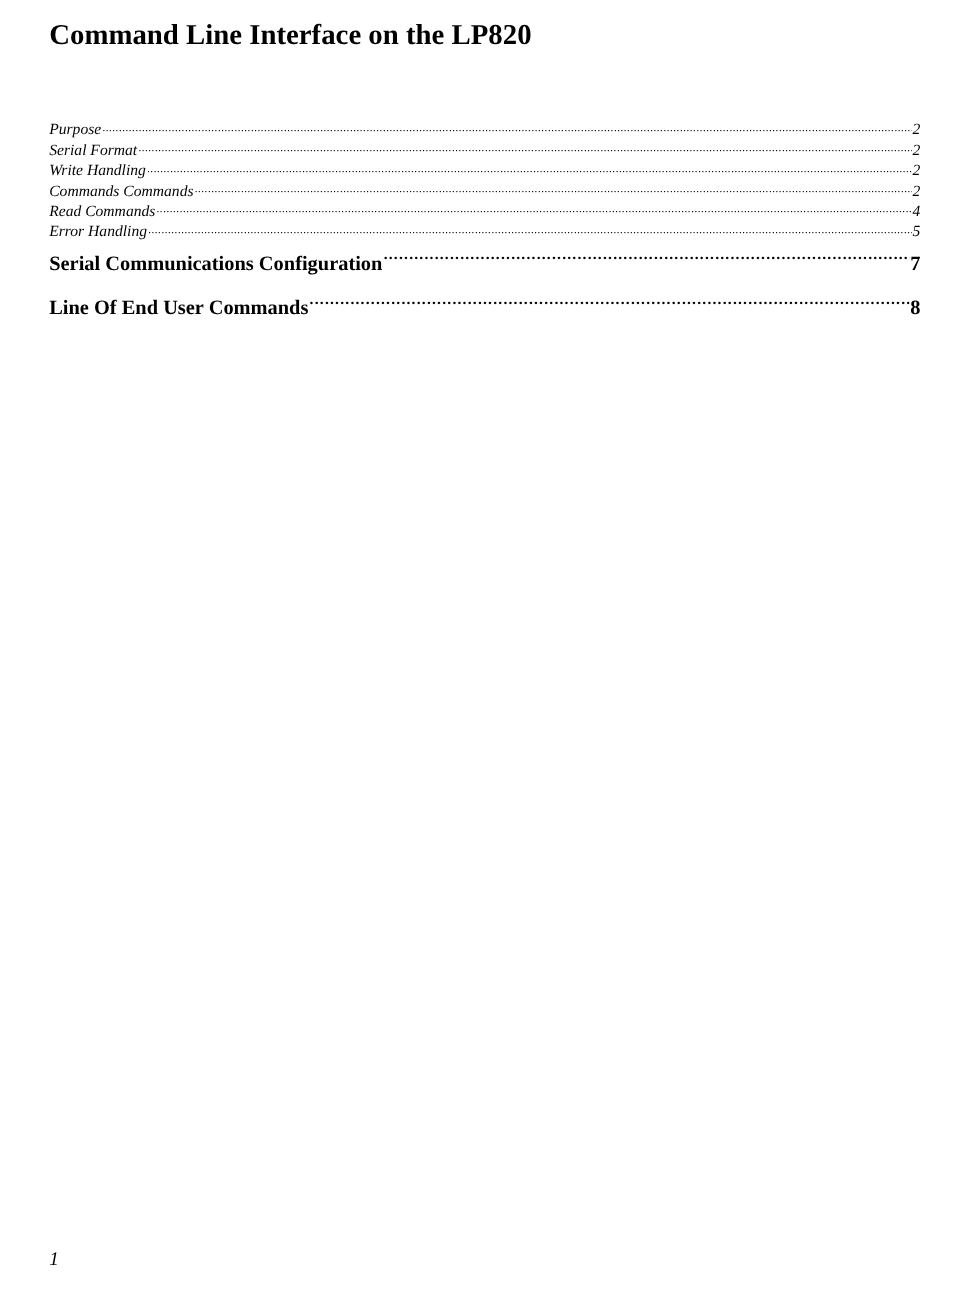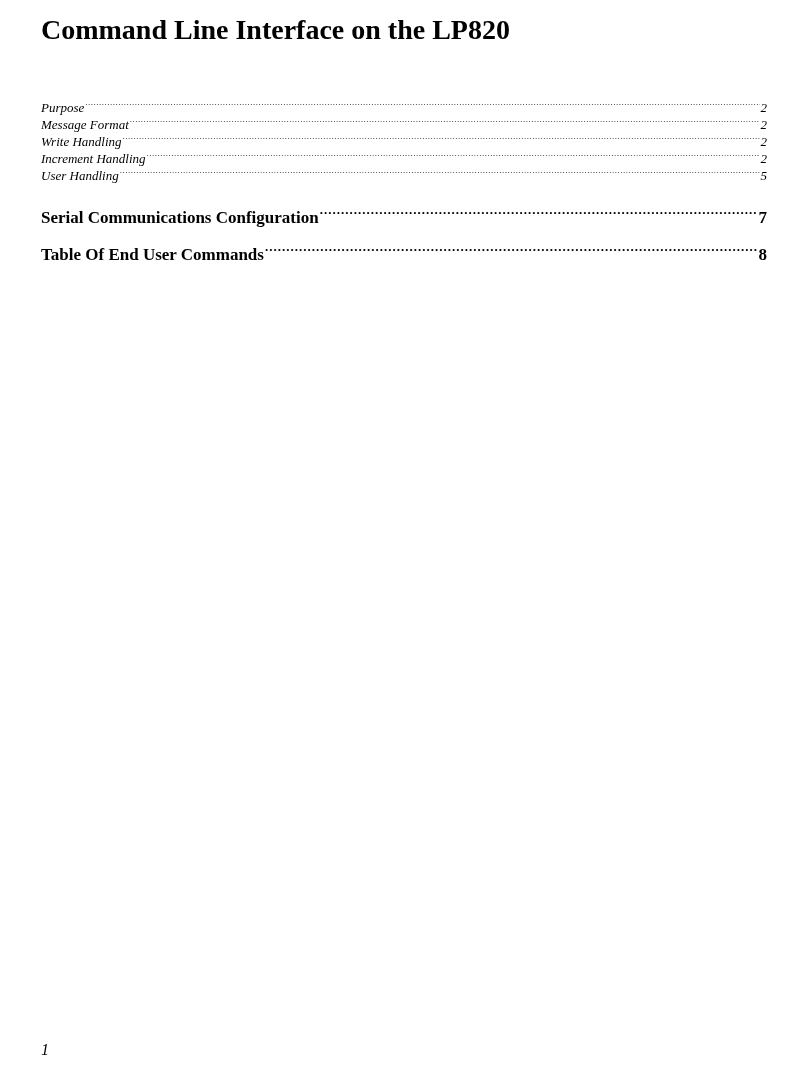--- a/index.html
+++ b/index.html
@@ -13,21 +13,21 @@
     position: relative;
     overflow: hidden;
     color: #000000;
     font-family: "Liberation Serif", serif;
   }
   .title {
     position: absolute;
     left: 41px;
     top: 14px;
     margin: 0;
-    font-size: 28px;
+    font-size: 24px;
     font-weight: bold;
     line-height: 32px;
     letter-spacing: 0;
   }
   .toc {
     position: absolute;
     left: 41px;
     top: 99px;
     width: 726px;
   }
@@ -35,27 +35,28 @@
     display: flex;
     align-items: baseline;
     white-space: nowrap;
     overflow: hidden;
   }
   .toc-row.sub {
     font-style: italic;
     font-size: 13px;
     height: 17px;
     line-height: 17px;
+    align-items: flex-end;
   }
   .toc-row.main {
     font-weight: bold;
     font-size: 17px;
     line-height: 22px;
   }
-  .toc-row.main.first { margin-top: 22px; }
+  .toc-row.main.first { margin-top: 7px; }
   .toc-row.main.second { margin-top: 14px; }
   .toc-label { flex: 0 0 auto; }
   .toc-dots {
     flex: 1 1 auto;
     overflow: hidden;
     margin: 0 1px;
     position: relative;
     height: 1em;
   }
   .toc-dots::after {
@@ -83,45 +84,50 @@
 
 <h1 class="title">Command Line Interface on the LP820</h1>
 
 <div class="toc">
   <div class="toc-row sub">
     <span class="toc-label">Purpose</span>
     <span class="toc-dots"></span>
     <span class="toc-page">2</span>
   </div>
   <div class="toc-row sub">
-    <span class="toc-label">Message Format</span>
+    <span class="toc-label">Serial Format</span>
     <span class="toc-dots"></span>
     <span class="toc-page">2</span>
   </div>
   <div class="toc-row sub">
     <span class="toc-label">Write Handling</span>
     <span class="toc-dots"></span>
     <span class="toc-page">2</span>
   </div>
   <div class="toc-row sub">
-    <span class="toc-label">Increment Handling</span>
+    <span class="toc-label">Commands Commands</span>
     <span class="toc-dots"></span>
     <span class="toc-page">2</span>
   </div>
   <div class="toc-row sub">
-    <span class="toc-label">User Handling</span>
+    <span class="toc-label">Read Commands</span>
+    <span class="toc-dots"></span>
+    <span class="toc-page">4</span>
+  </div>
+  <div class="toc-row sub">
+    <span class="toc-label">Error Handling</span>
     <span class="toc-dots"></span>
     <span class="toc-page">5</span>
   </div>
 
   <div class="toc-row main first">
     <span class="toc-label">Serial Communications Configuration</span>
     <span class="toc-dots"></span>
     <span class="toc-page">7</span>
   </div>
   <div class="toc-row main second">
-    <span class="toc-label">Table Of End User Commands</span>
+    <span class="toc-label">Line Of End User Commands</span>
     <span class="toc-dots"></span>
     <span class="toc-page">8</span>
   </div>
 </div>
 
 <div class="page-number">1</div>
 
 </body></html>

